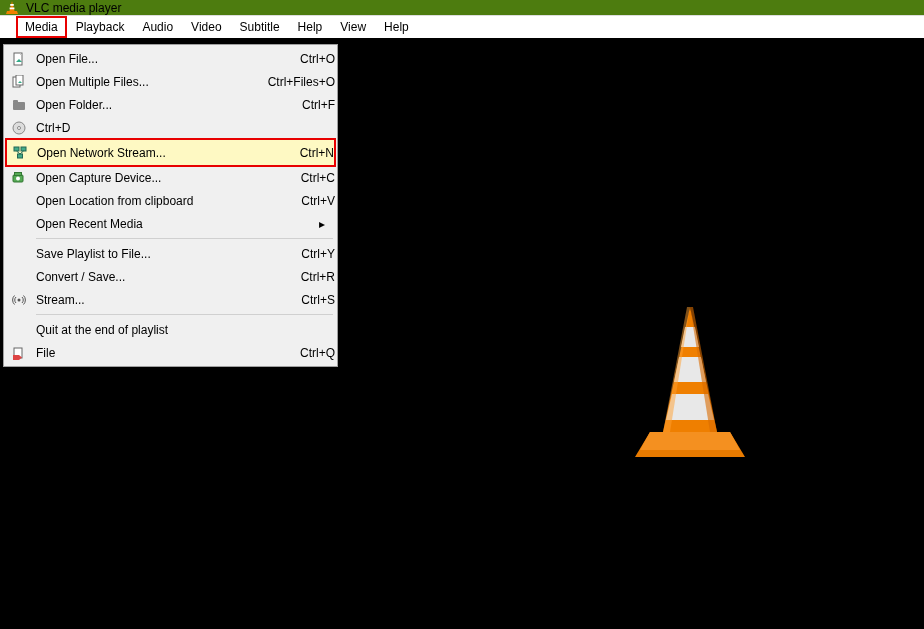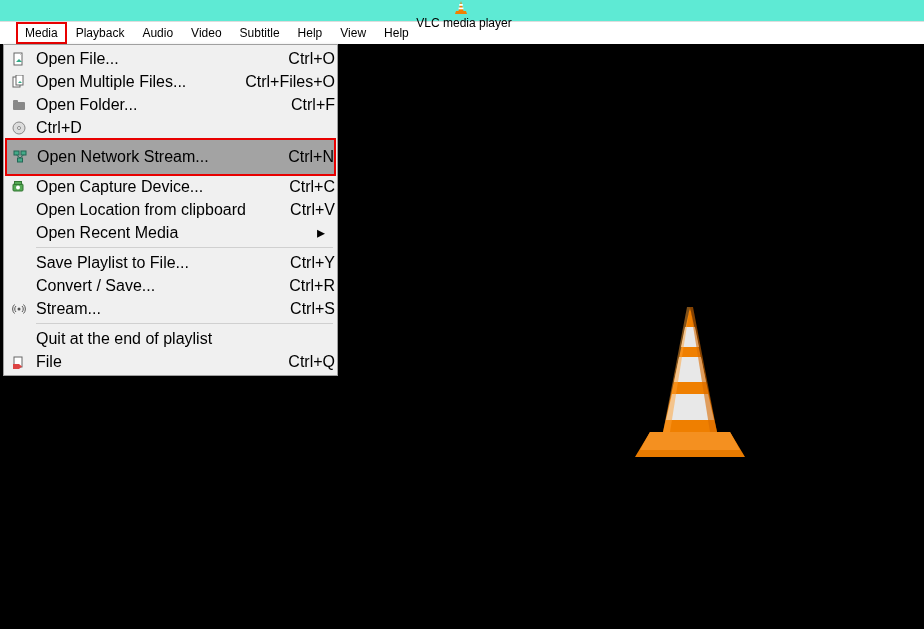--- a/index.html
+++ b/index.html
@@ -9,27 +9,26 @@
       font-family: "Segoe UI", Tahoma, sans-serif;
     }
     body {
       width: 924px;
       height: 629px;
       background: #000;
       overflow: hidden;
       position: relative;
     }
     .title-bar {
-      background: #5eead4;
-      height: 22px;
+      background: #4d7c0f;
+      height: 16px;
       display: flex;
       align-items: center;
       padding-left: 4px;
       border-bottom: 1px solid #ddd;
-      flex-direction: column;
     }
     .title-bar .app-icon {
       width: 16px;
       height: 16px;
       margin-right: 6px;
     }
     .title-text {
       font-size: 12px;
       color: #000;
     }
@@ -67,29 +66,29 @@
       width: 335px;
       background: #f0f0f0;
       border: 1px solid #a0a0a0;
       box-shadow: 2px 2px 4px rgba(0,0,0,0.3);
       padding: 2px;
     }
     .dropdown-item {
       display: flex;
       align-items: center;
       height: 23px;
-      font-size: 16px;
+      font-size: 12px;
       color: #000;
       padding-left: 4px;
       position: relative;
     }
     .dropdown-item.highlighted {
-      background: #a3a3a3;
+      background: #fef9c3;
       border: 2px solid #e80000;
-      height: 38px;
+      height: 29px;
       margin: -1px -1px;
     }
     .dropdown-icon {
       width: 18px;
       height: 16px;
       display: flex;
       align-items: center;
       justify-content: center;
       margin-right: 8px;
       flex-shrink: 0;

